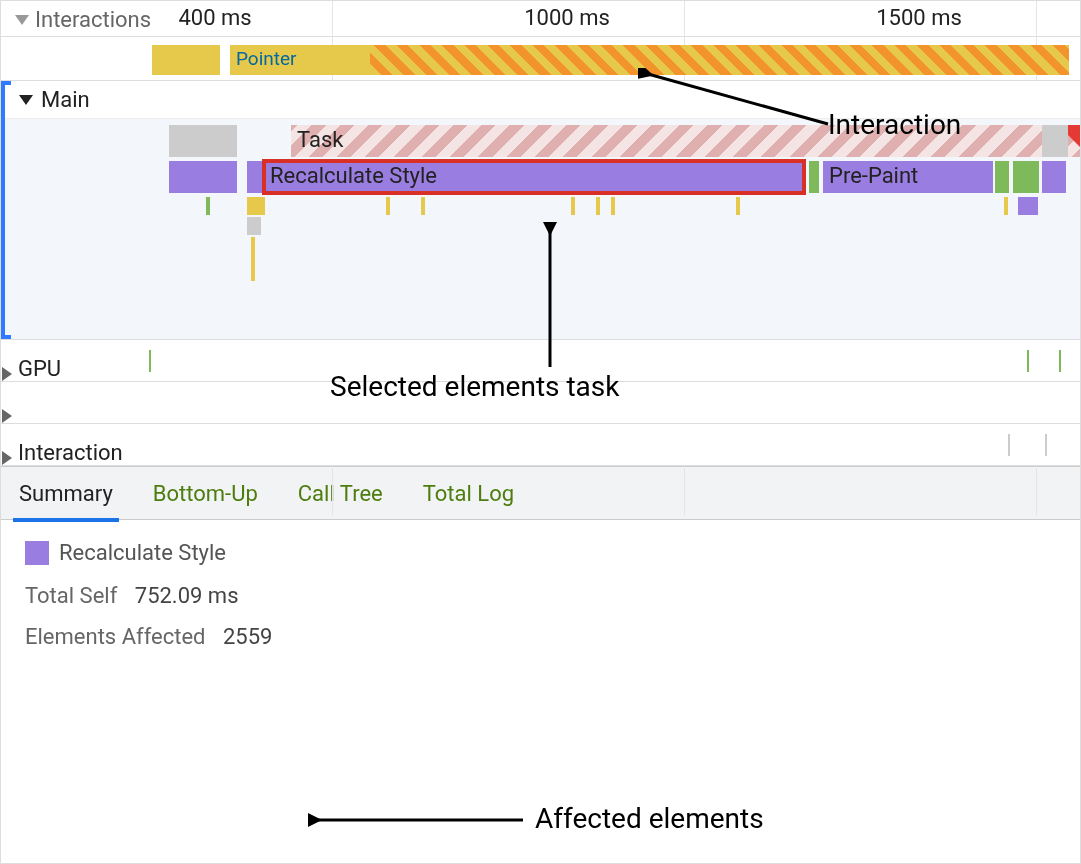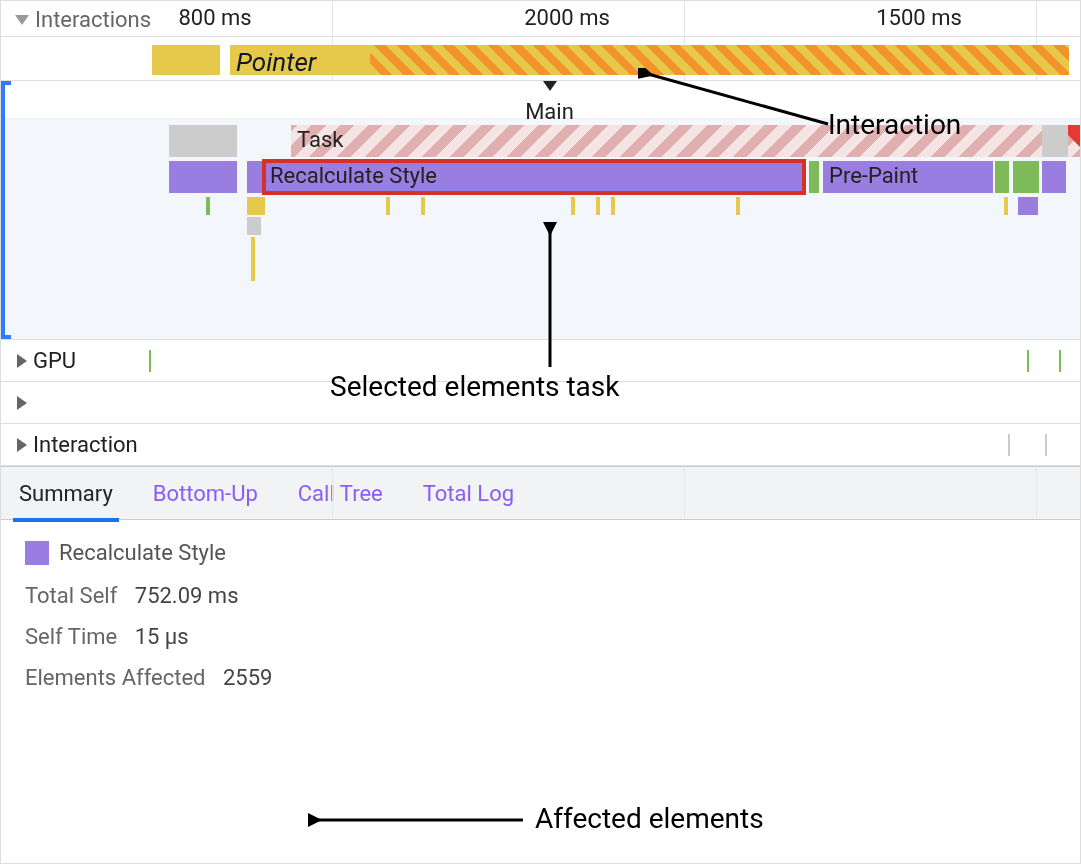--- a/index.html
+++ b/index.html
@@ -82,23 +82,22 @@
   .pointer-block {
     position: absolute;
     top: 8px;
     height: 30px;
     background: #e6c94a;
   }
   .pointer-label {
     position: absolute;
     left: 6px;
     top: 2px;
-    color: #0f172a;
-    font-size: 26px;
-    font-style: italic;
+    color: #0369a1;
+    font-size: 19px;
   }
   .striped-orange {
     position: absolute;
     top: 8px;
     height: 30px;
     background: repeating-linear-gradient(
       45deg,
       #e6c94a 0, #e6c94a 8px,
       #f2932b 8px, #f2932b 16px
     );
@@ -111,21 +110,20 @@
   }
   .main-header {
     background: #fff;
     height: 38px;
     border-bottom: 1px solid #eee;
     display: flex;
     align-items: center;
     padding-left: 18px;
     gap: 8px;
     color: #222;
-    flex-direction: column;
   }
   .main-body {
     position: relative;
     height: 220px;
   }
   .blue-bracket {
     position: absolute;
     left: 0;
     top: -38px;
     width: 10px;
@@ -171,22 +169,22 @@
     outline-offset: -2px;
     z-index: 2;
   }
 
   .simple-track {
     position: relative;
     height: 42px;
     border-bottom: 1px solid #ddd;
     background: #fff;
     display: flex;
-    align-items: center;
-    padding-left: 16px;
+    align-items: flex-end;
+    padding-left: 1px;
     gap: 6px;
     color: #222;
   }
   .simple-track .marks {
     position: absolute;
     top: 6px;
     left: 0; right: 0;
     height: 30px;
   }
   .vline {
@@ -200,21 +198,21 @@
     display: flex;
     gap: 40px;
     align-items: center;
     height: 54px;
     padding-left: 18px;
     background: #f1f3f4;
     border-top: 1px solid #ccc;
     border-bottom: 1px solid #ccc;
   }
   .tab {
-    color: #8b5cf6;
+    color: #4d7c0f;
     cursor: pointer;
   }
   .tab.active {
     color: #222;
     position: relative;
   }
   .tab.active::after {
     content: "";
     position: absolute;
     left: -6px; right: -6px;
@@ -261,22 +259,22 @@
 </head>
 <body>
 
 <div class="ruler">
   <div class="interactions-row">
     <div class="track-header">
       <span class="triangle-down" style="border-top-color:#999"></span>
       <span>Interactions</span>
     </div>
   </div>
-  <div class="ruler-label" style="left:214px; transform:translateX(-50%)">800 ms</div>
-  <div class="ruler-label" style="left:566px; transform:translateX(-50%)">2000 ms</div>
+  <div class="ruler-label" style="left:214px; transform:translateX(-50%)">400 ms</div>
+  <div class="ruler-label" style="left:566px; transform:translateX(-50%)">1000 ms</div>
   <div class="ruler-label" style="left:918px; transform:translateX(-50%)">1500 ms</div>
   <div class="tick" style="left:331px"></div>
   <div class="tick" style="left:683px"></div>
   <div class="tick" style="left:1035px"></div>
 </div>
 
 <div class="interactions-track">
   <div class="yellow-block" style="left:151px; width:68px;"></div>
   <div class="pointer-block" style="left:229px; width:140px;">
     <span class="pointer-label">Pointer</span>
@@ -362,24 +360,20 @@
 <div class="summary-panel">
   <div class="summary-title">
     <div class="color-swatch"></div>
     <span>Recalculate Style</span>
   </div>
   <div class="summary-row">
     <span>Total Self</span>
     <span class="val">752.09 ms</span>
   </div>
   <div class="summary-row">
-    <span>Self Time</span>
-    <span class="val">15 µs</span>
-  </div>
-  <div class="summary-row">
     <span>Elements Affected</span>
     <span class="val">2559</span>
   </div>
 </div>
 
 <div class="annotation" style="left:828px; top:108px">Interaction</div>
 <svg class="arrow" style="left:638px; top:68px" width="200" height="70">
   <defs>
       <marker id="ah1" markerWidth="10" markerHeight="10" refX="2" refY="5" orient="auto">
         <path d="M10,0 L0,5 L10,10 z" fill="#000"></path>

